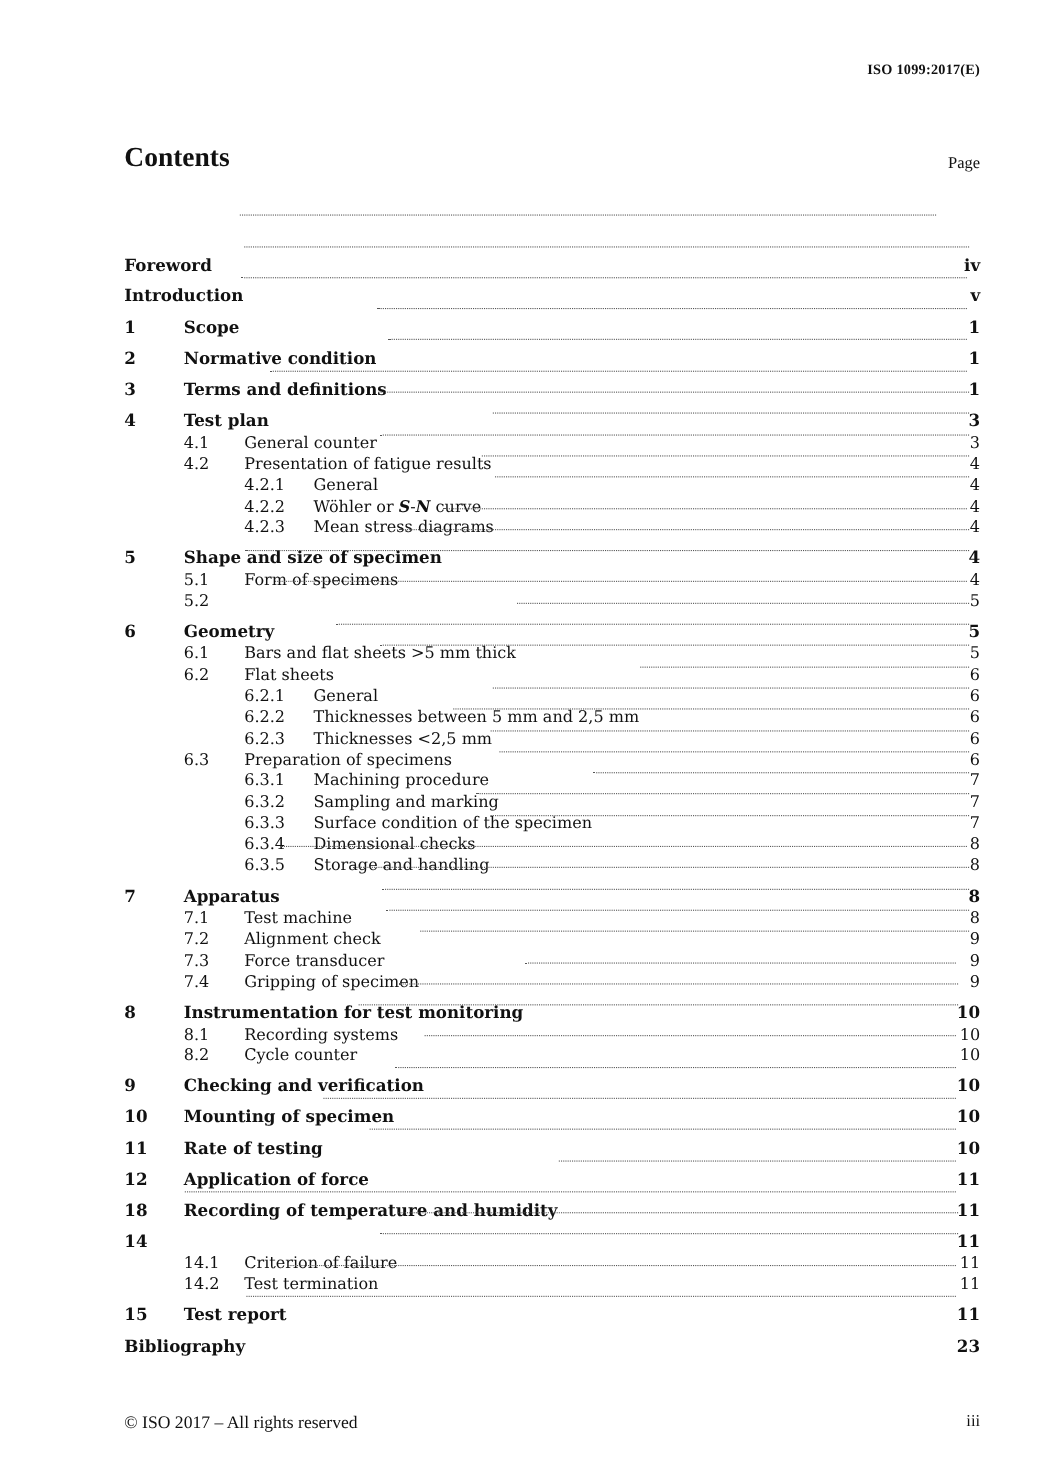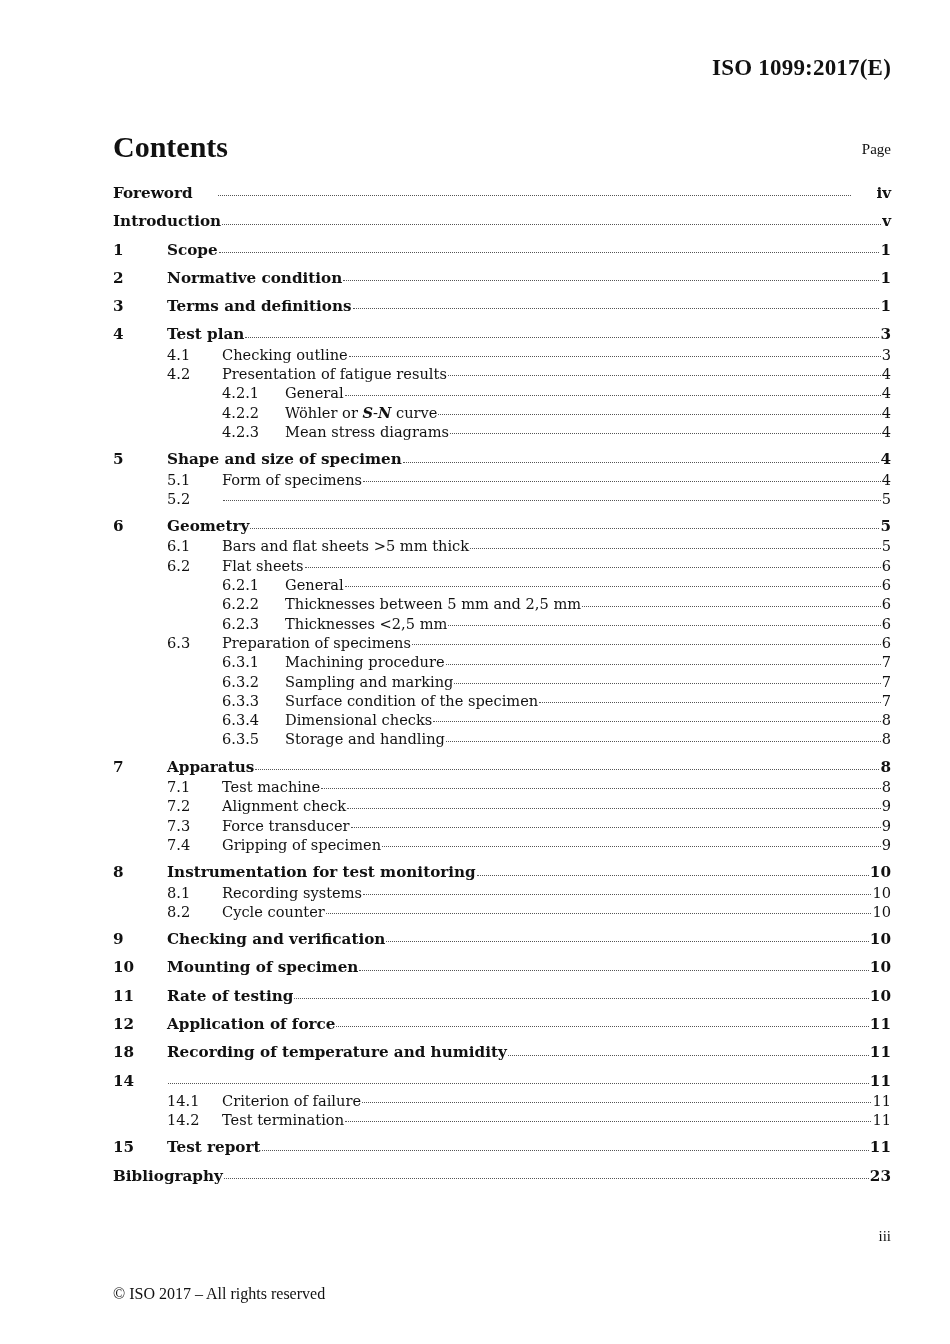--- a/index.html
+++ b/index.html
@@ -3,26 +3,26 @@
 <meta charset="utf-8">
 <style>
   html, body { margin: 0; padding: 0; background: #ffffff; }
   body {
     width: 950px; height: 1344px; position: relative; overflow: hidden;
     font-family: "DejaVu Serif", "Liberation Serif", serif;
     color: #111111;
   }
   .doc-id {
     position: absolute; top: 55px; right: 59px;
-    font-family: "Liberation Serif", serif; font-weight: bold; font-size: 23px;
+    font-family: "Liberation Serif", serif; font-weight: bold; font-size: 13px;
     letter-spacing: 0.2px;
   }
   .contents-title {
     position: absolute; top: 130px; left: 113px;
-    font-family: "Liberation Serif", serif; font-weight: bold; font-size: 30px;
+    font-family: "Liberation Serif", serif; font-weight: bold; font-size: 25px;
   }
   .page-label {
     position: absolute; top: 141px; right: 59px;
     font-family: "Liberation Serif", serif; font-size: 15px;
   }
   .toc {
     position: absolute; top: 184px; left: 113px; width: 778px;
   }
   .entry {
     position: relative; height: 19.3px; line-height: 19.3px;
@@ -34,28 +34,28 @@
   .num { display: inline-block; flex: none; }
   .l1 .num { width: 54px; }
   .l2 .num { margin-left: 54px; width: 55px; }
   .l3 .num { margin-left: 109px; width: 63px; }
   .title { flex: none; }
   .leader {
     flex: 1 1 auto; margin: 0 1px; position: relative; top: -3px;
     border-bottom: 1px dotted #555555; height: 0; min-width: 10px;
     align-self: flex-end; margin-bottom: 4px;
   }
-  .pg { flex: none; text-align: right; }
+  .pg { flex: none; text-align: right; margin-top: 48px; }
   .bi { font-style: italic; font-weight: bold; }
   .footer-left {
     position: absolute; top: 1285px; left: 113px;
     font-family: "Liberation Serif", serif; font-size: 16px;
   }
   .footer-right {
-    position: absolute; top: 1228px; right: 59px;
+    position: absolute; top: 1284px; right: 59px;
     font-family: "Liberation Serif", serif; font-size: 15px;
   }
 </style>
 </head>
 <body>
 
 <div class="doc-id">ISO 1099:2017(E)</div>
 <div class="contents-title">Contents</div>
 <div class="page-label">Page</div>
 
@@ -89,21 +89,21 @@
       <span class="pg">1</span>
     </div>
   <div class="entry l1">
       <span class="num">4</span>
       <span class="title">Test plan</span>
       <span class="leader"></span>
       <span class="pg">3</span>
     </div>
   <div class="entry l2">
       <span class="num">4.1</span>
-      <span class="title">Checking outline</span>
+      <span class="title">General counter</span>
       <span class="leader"></span>
       <span class="pg">3</span>
     </div>
   <div class="entry l2">
       <span class="num">4.2</span>
       <span class="title">Presentation of fatigue results</span>
       <span class="leader"></span>
       <span class="pg">4</span>
     </div>
   <div class="entry l3">

